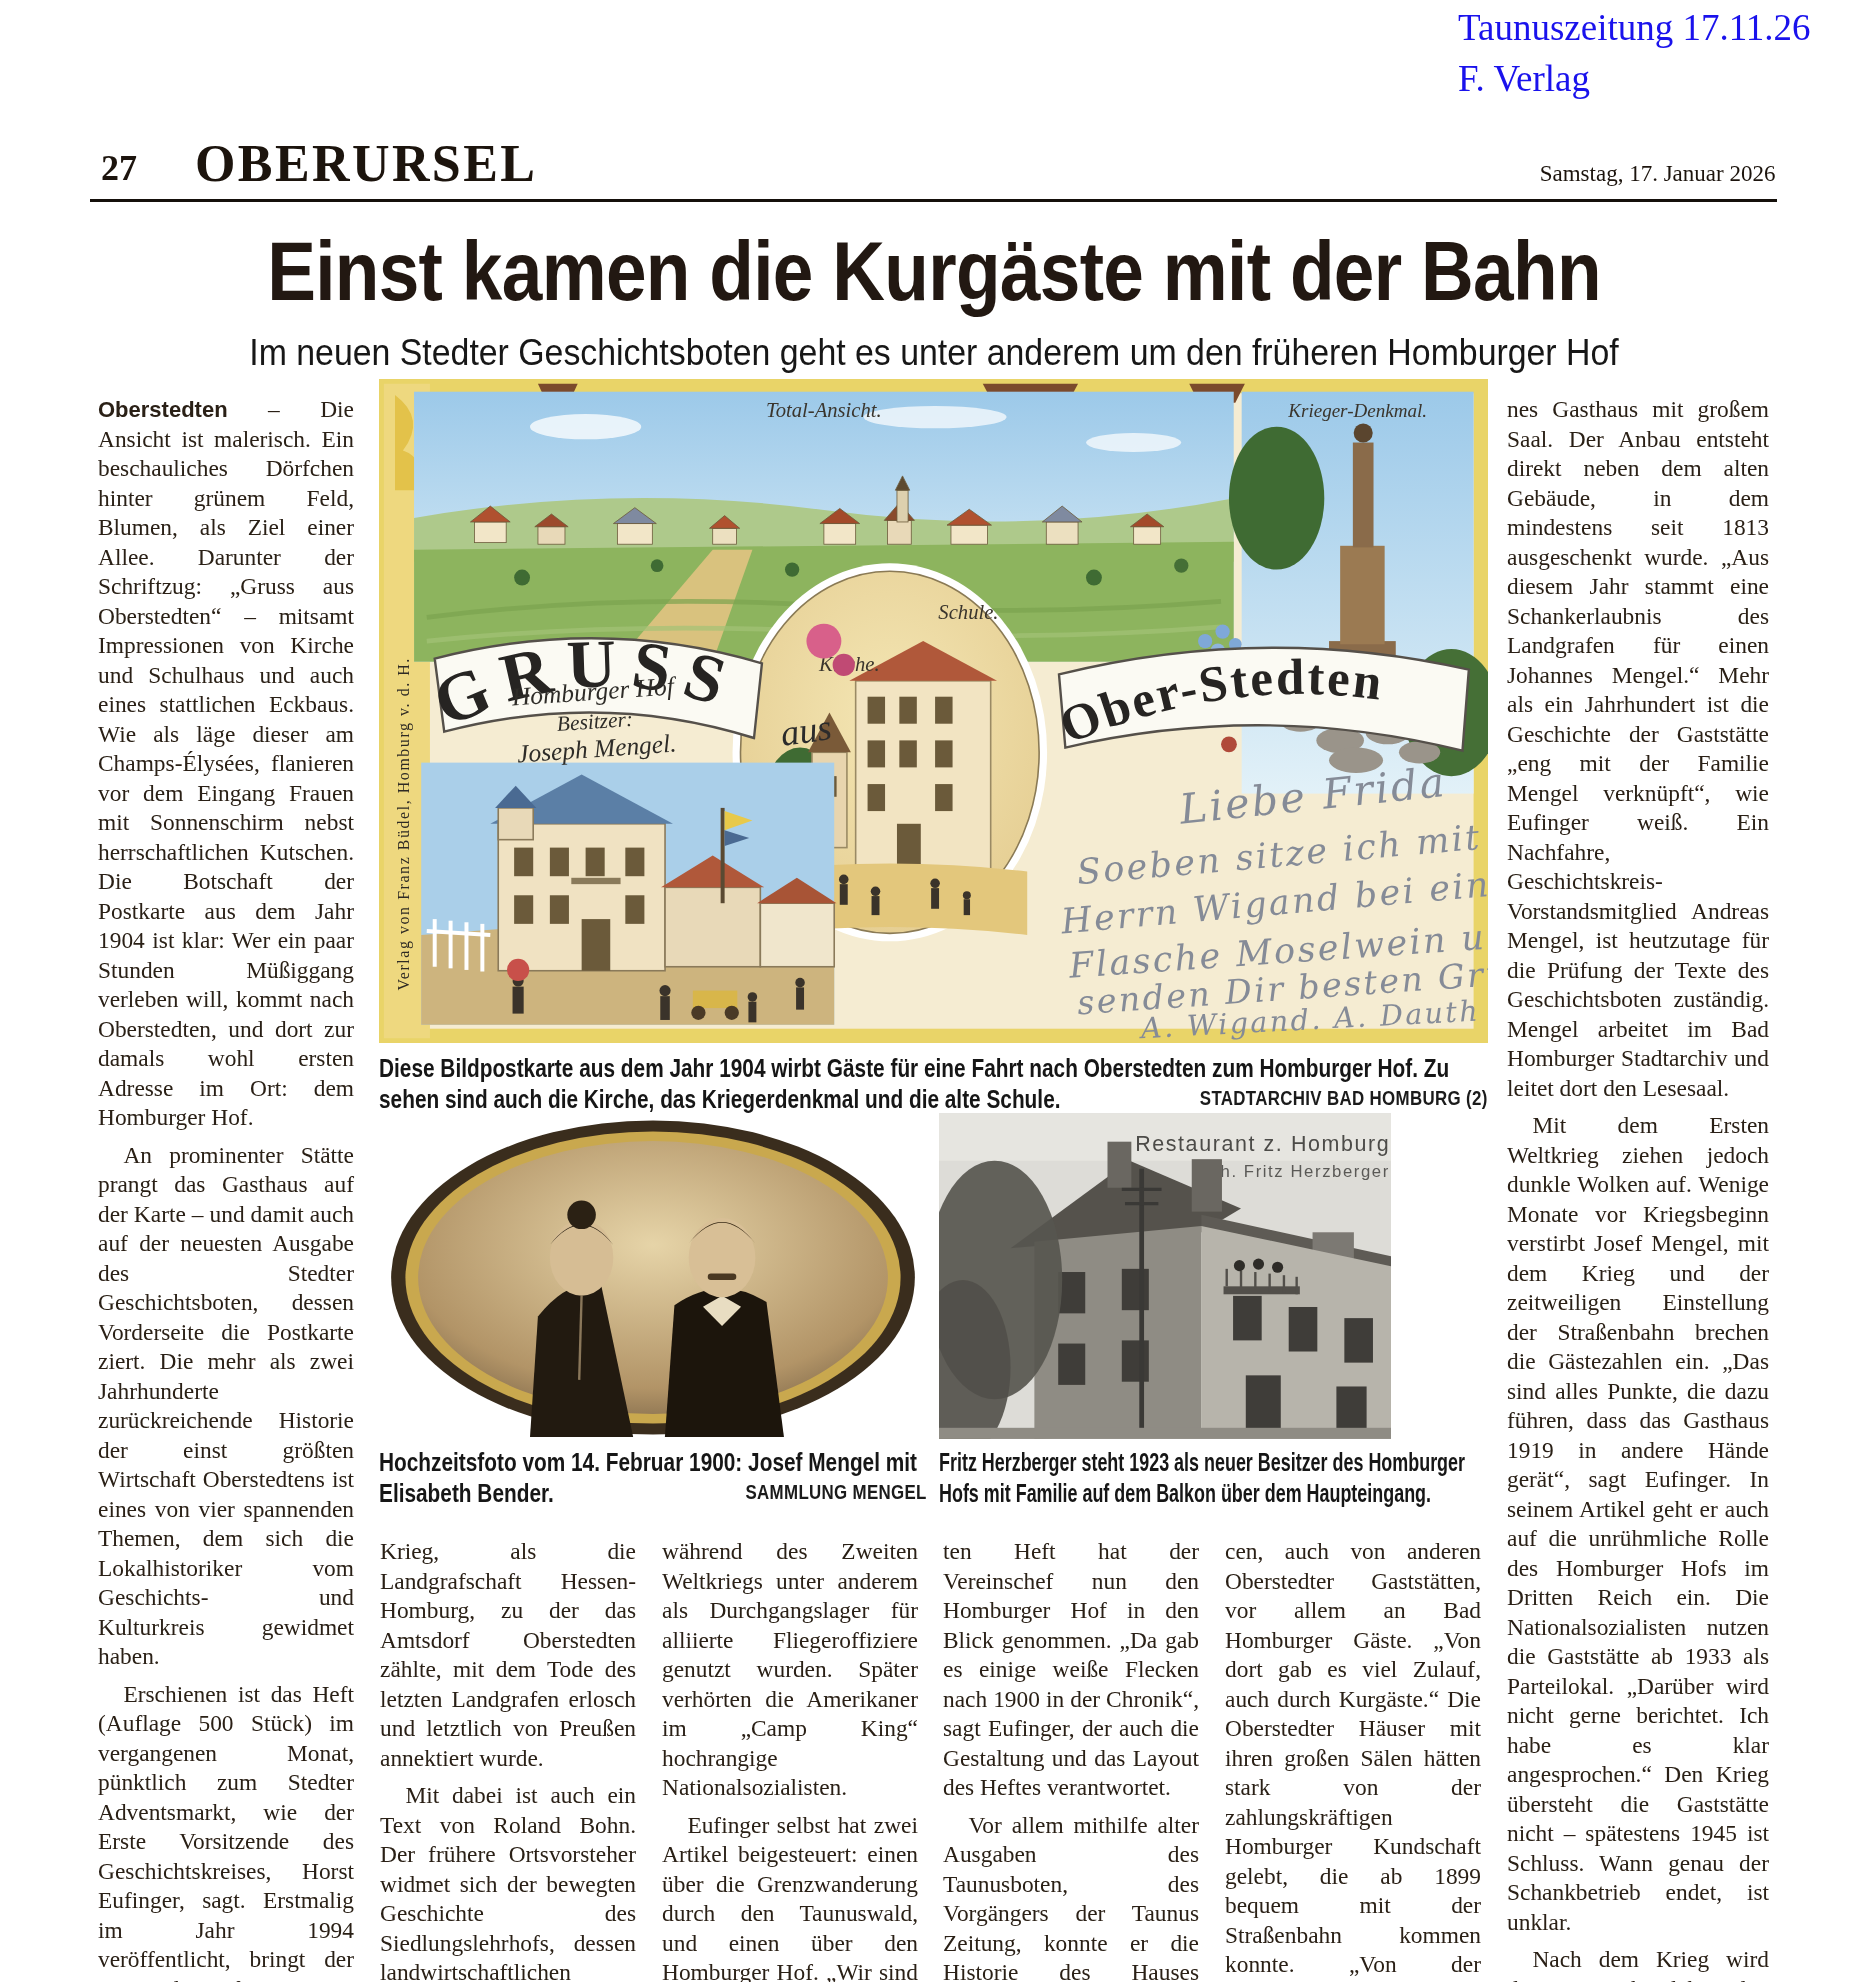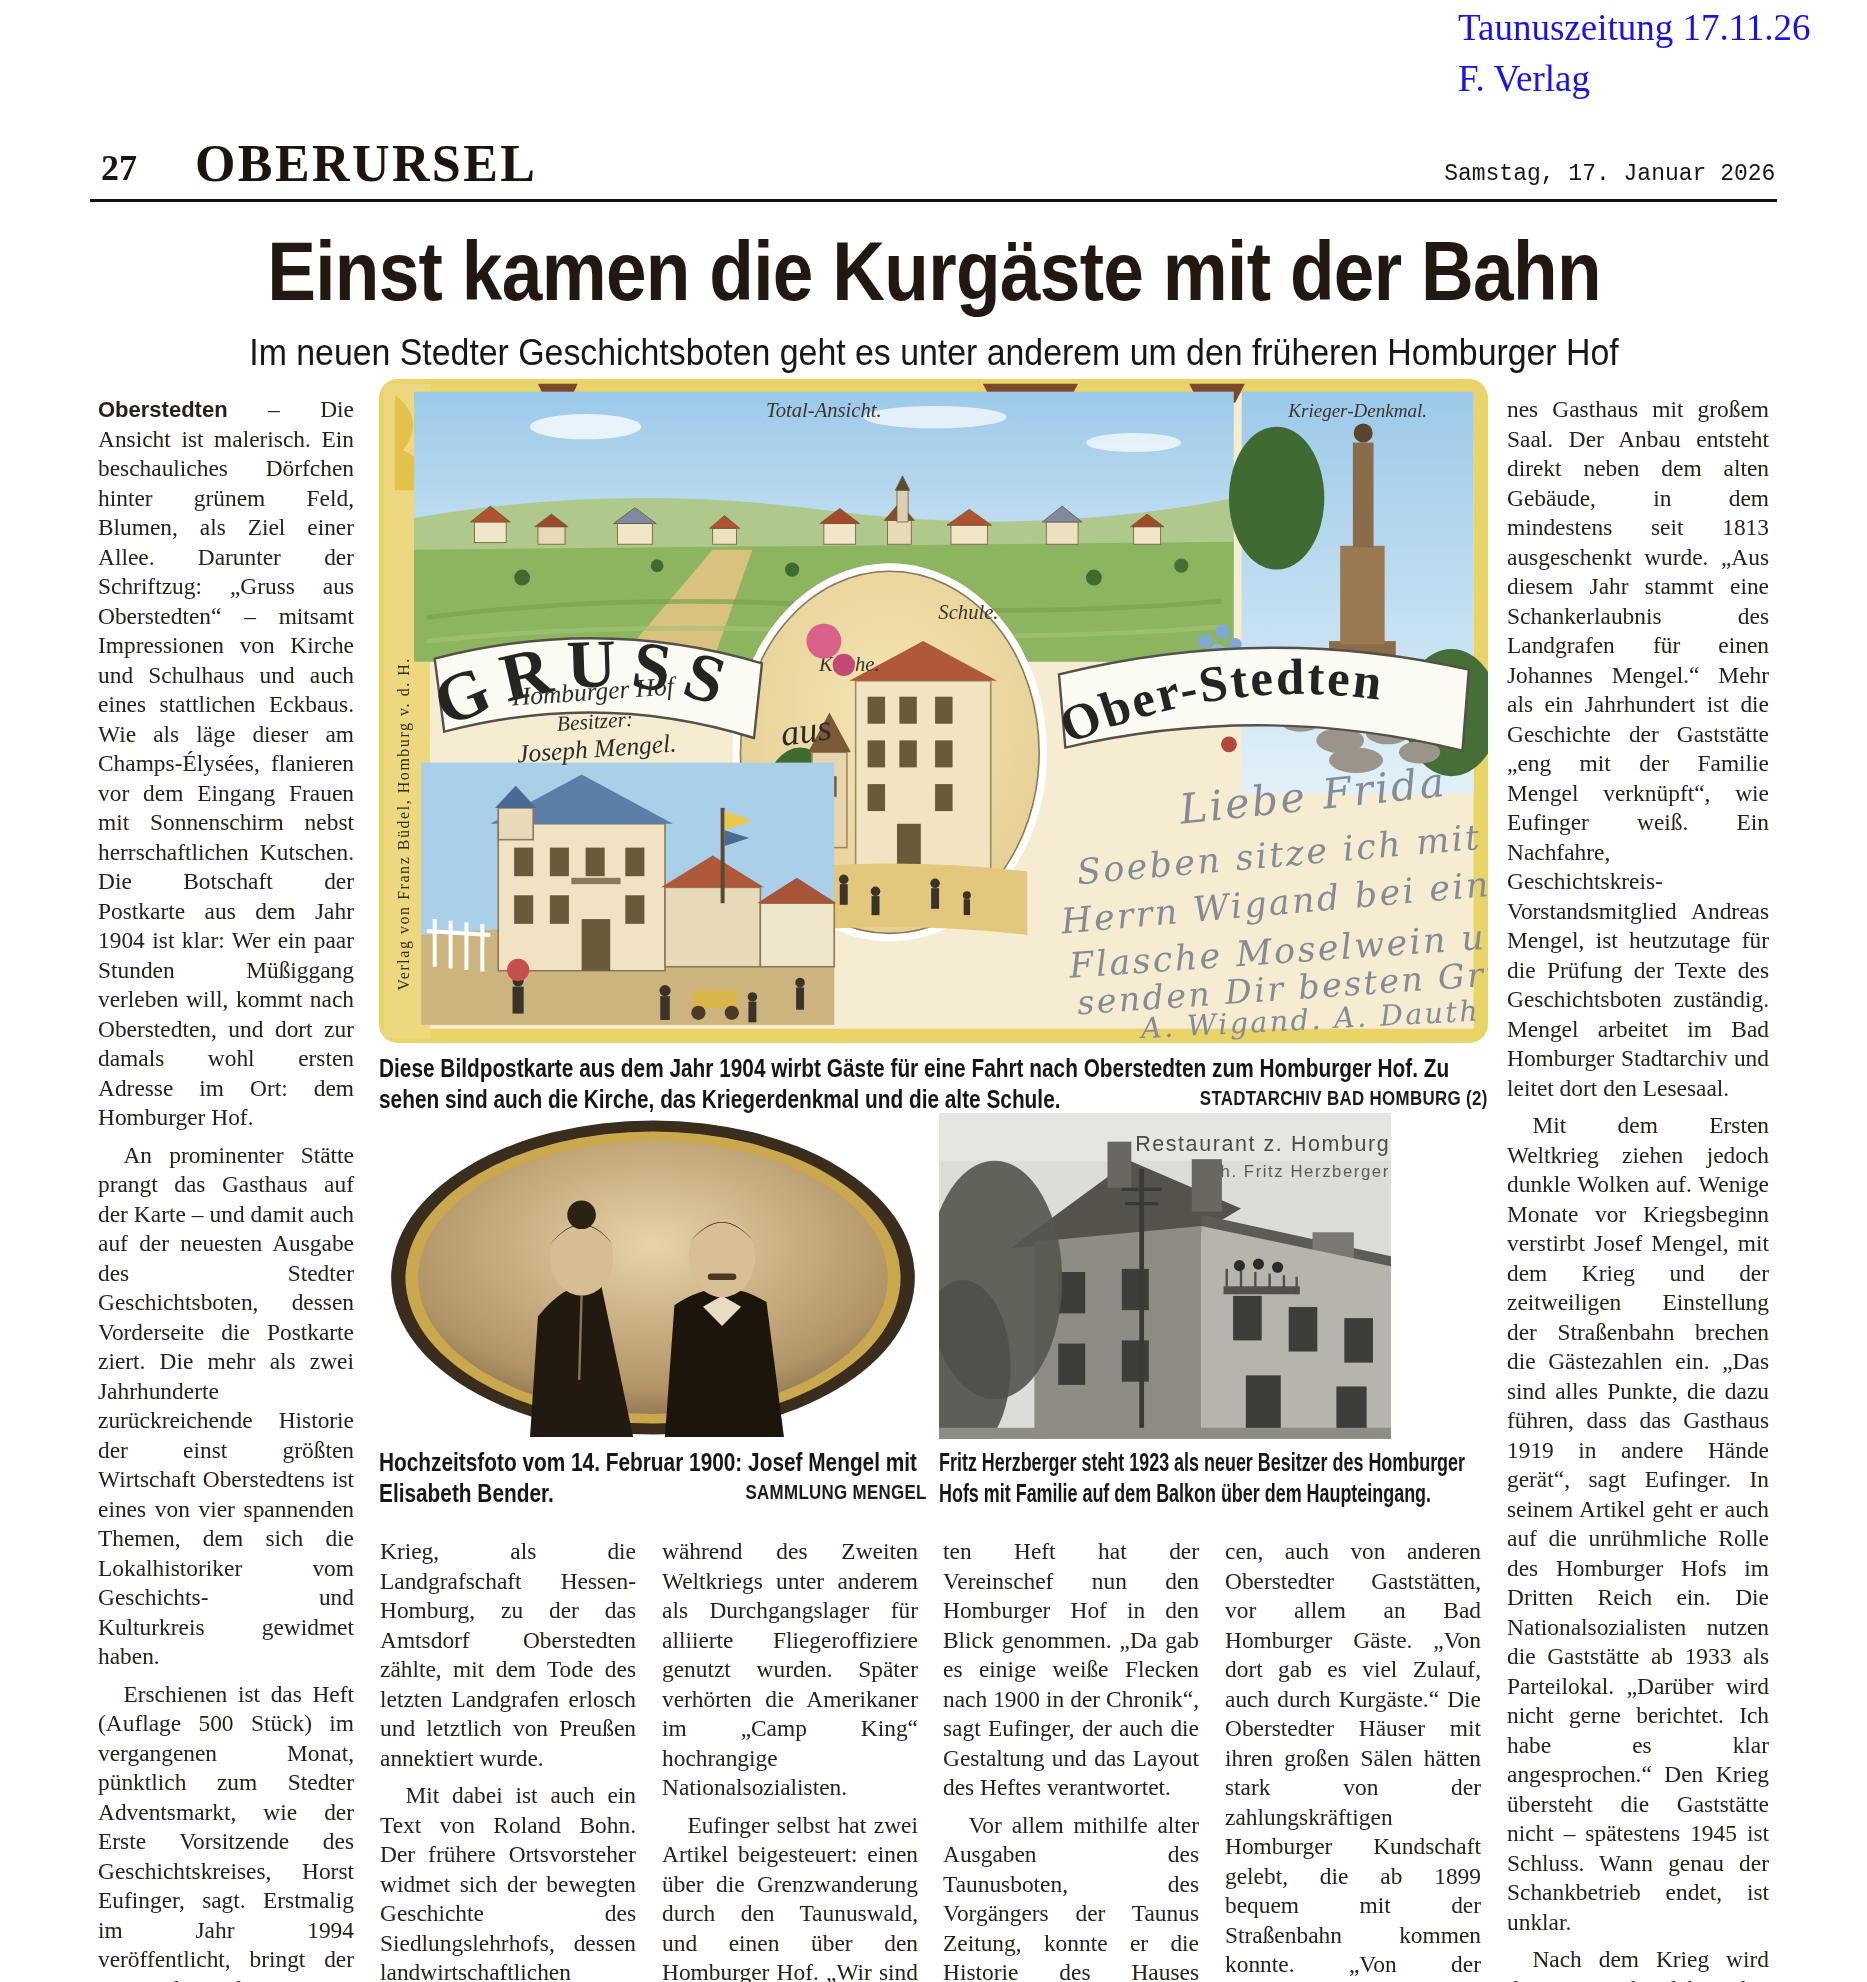--- a/index.html
+++ b/index.html
@@ -10,21 +10,21 @@
   
   .annotation{
     position:absolute;left:1458px;top:1.6px;
     font-family:"Liberation Serif",serif;font-size:37px;line-height:51px;
     color:#1a12ec;white-space:nowrap;
   }
   
   .masthead{position:absolute;left:90px;top:127px;width:1687px;height:68px;}
   .page-num{position:absolute;left:11px;bottom:6.4px;font-weight:700;font-size:36px;color:#1c140d;}
   .section-title{position:absolute;left:105px;bottom:1.6px;font-weight:700;font-size:52px;letter-spacing:2.4px;color:#1c140d;}
-  .dateline{position:absolute;right:1.6px;bottom:8px;font-size:23px;color:#1c140d;font-family:Liberation Mono, monospace;}
+  .dateline{position:absolute;right:1.6px;bottom:8px;font-size:23px;color:#1c140d;}
   .rule{position:absolute;left:90px;top:199px;width:1687px;height:3.2px;background:#15100b;}
   
   .headline{
     position:absolute;left:0;top:224px;width:1868px;text-align:center;margin:0;
     font-family:"Liberation Sans",sans-serif;font-weight:700;font-size:83px;
     color:#221812;letter-spacing:-0.8px;transform:scaleX(.88);transform-origin:50% 0;
     white-space:nowrap;
   }
   .subhead{
     position:absolute;left:0;top:332px;width:1868px;text-align:center;margin:0;
@@ -40,21 +40,21 @@
   #col6{left:1499px;top:387px;width:278px;height:1595px;}
   #bcol1{left:372px;top:1529px;width:272px;height:453px;}
   #bcol2{left:654px;top:1529px;width:272px;height:453px;}
   #bcol3{left:935px;top:1529px;width:272px;height:453px;}
   #bcol4{left:1217px;top:1529px;width:272px;height:453px;}
   .para{margin:8px;}
   .para.indent{text-indent:25.4px;}
   .lede{font-family:"Liberation Sans",sans-serif;font-weight:700;font-size:22px;}
   
   .img{position:absolute;overflow:hidden;}
-  #postcard{left:379px;top:379px;width:1109px;height:664px;border-radius:19px;}
+  #postcard{left:379px;top:379px;width:1109px;height:664px;}
   #photo-wedding{left:379px;top:1118px;width:548px;height:319px;background:#fff;}
   #photo-building{left:939px;top:1113px;width:452px;height:326px;}
   
   .capwrap{position:absolute;}
   .capscale{
     position:relative;transform-origin:0 0;
     font-family:"Liberation Sans",sans-serif;font-weight:700;font-size:25.4px;line-height:31px;color:#161616;
   }
   #cap-postcard{left:379px;top:1053px;width:1109px;}
   #cap-postcard .capscale{width:1352px;transform:scaleX(.82);}

